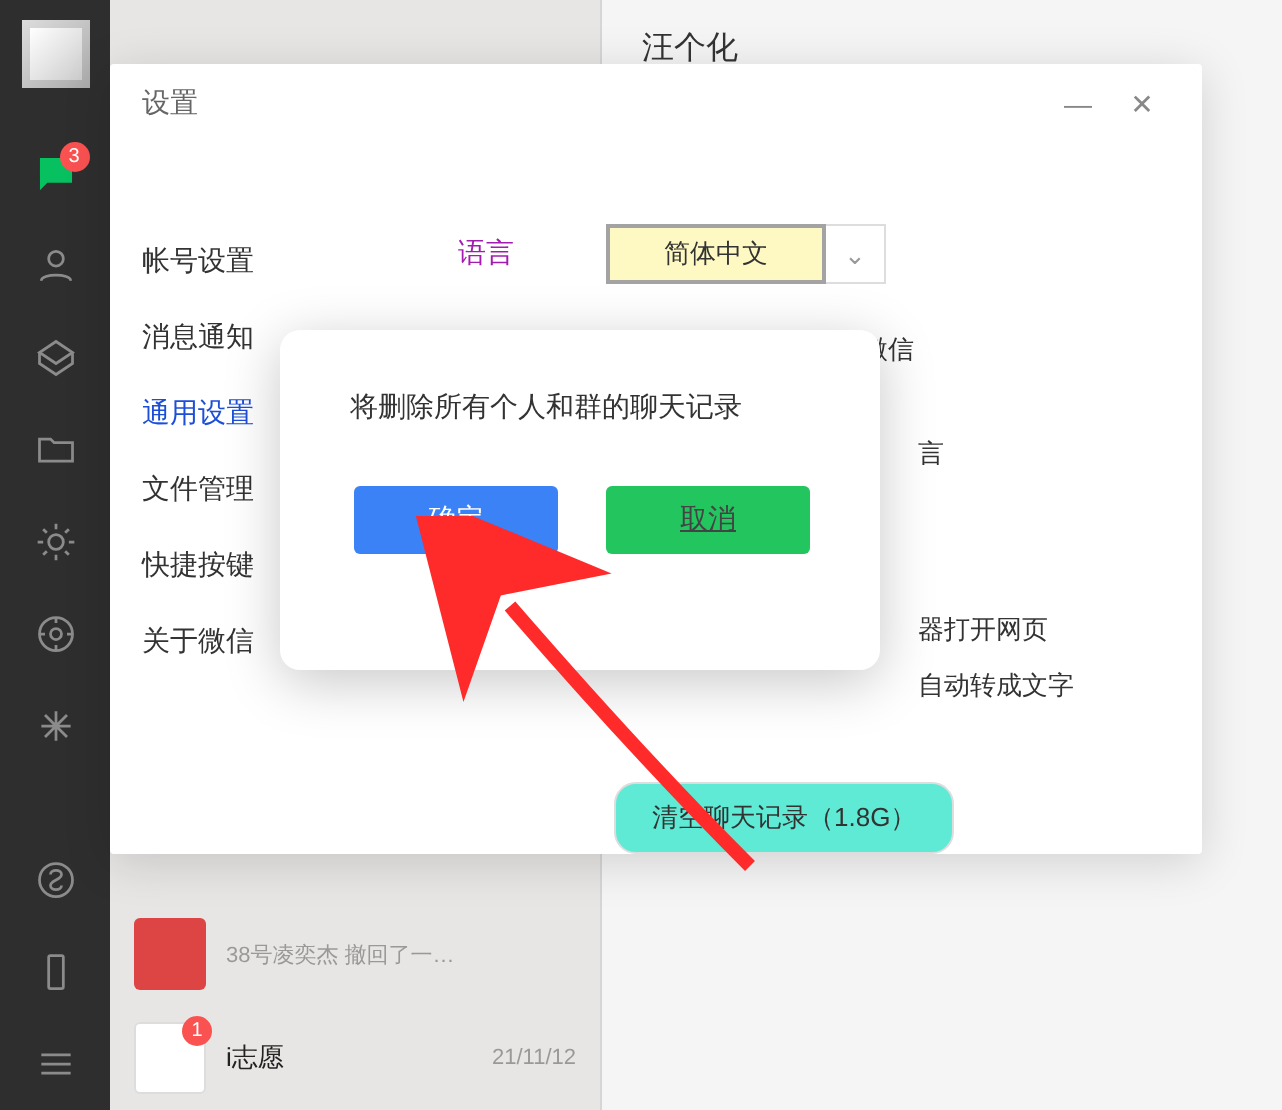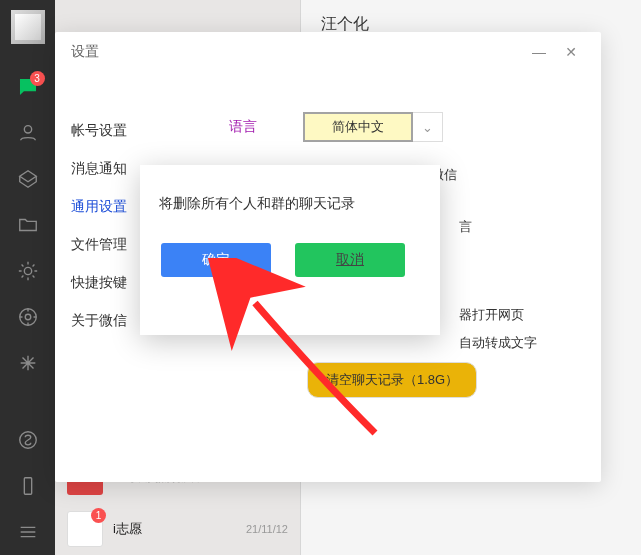--- a/index.html
+++ b/index.html
@@ -65,21 +65,21 @@
   .citem-title{ font-size:13px; color:#222; white-space:nowrap; overflow:hidden; text-overflow:ellipsis;}
   .citem-sub{ font-size:11px; color:#999; white-space:nowrap; overflow:hidden; text-overflow:ellipsis;}
   .citem-time{ font-size:11px; color:#999;}
   .main{
     position:absolute; left:301px; top:0; right:0; height:555px; background:#f5f5f5;
     padding:14px 20px;
   }
   .main-title{ font-size:16px; color:#333; }
   
   .settings{
-    position:absolute; left:55px; top:32px; right:40px; height:450px;
+    position:absolute; left:55px; top:32px; right:40px; height:395px;
     background:#fff; box-shadow:0 4px 24px rgba(0,0,0,0.15);
     border-radius:2px;
   }
   .settings-top{
     height:40px; display:flex; align-items:center; padding:0 16px;
   }
   .settings-title{ font-size:14px; color:#666;}
   .win-btns{ margin-left:auto; display:flex; gap:4px;}
   .win-btn{ width:28px; height:24px; display:flex; align-items:center; justify-content:center; color:#888; cursor:pointer; font-size:14px;}
   .settings-body{ display:flex; height:calc(100% - 40px);}
@@ -103,28 +103,28 @@
     width:30px; height:30px; border:1px solid #ddd; border-left:none;
     display:flex; align-items:center; justify-content:center; color:#999;
   }
   .checkrow{ display:flex; align-items:center; gap:8px; font-size:13px; color:#333; margin-bottom:10px;}
   .checkbox{
     width:16px; height:16px; border:1px solid #07c160; border-radius:2px;
     display:flex; align-items:center; justify-content:center; color:#07c160; font-size:12px;
   }
   .partial-text{ font-size:13px; color:#333; margin-left:230px; margin-bottom:10px;}
   .clearbtn{
-    display:inline-block; padding:8px 18px; border:1px solid #ddd; background:#eab308;
-    font-size:13px; color:#333; border-radius:11px; margin-left:78px; margin-top:0;
+    display:inline-block; padding:8px 18px; border:1px solid #ddd; background:#5eead4;
+    font-size:13px; color:#333; border-radius:11px; margin-left:78px; margin-top:29px;
   }
   
   .confirm{
     position:absolute; left:140px; top:165px; width:300px; height:170px;
-    background:#fff; box-shadow:0 6px 28px rgba(0,0,0,0.22); border-radius:0;
-    padding:22px 19px; z-index:20;
+    background:#fff; box-shadow:0 6px 28px rgba(0,0,0,0.22); border-radius:10px;
+    padding:22px 35px; z-index:20;
   }
   .confirm-msg{ font-size:14px; color:#333; margin-bottom:30px; margin-top:8px;}
   .confirm-btns{ display:flex; gap:24px; justify-content:flex-start; padding-left:2px;}
   .btn{
     width:110px; height:34px; border-radius:3px; display:flex; align-items:center;
     justify-content:center; font-size:14px; cursor:pointer;
   }
   .btn-primary{ background:#3b82f6; color:#fff;}
   .btn-default{ background:#22c55e; color:#444;text-decoration:underline;}
   

